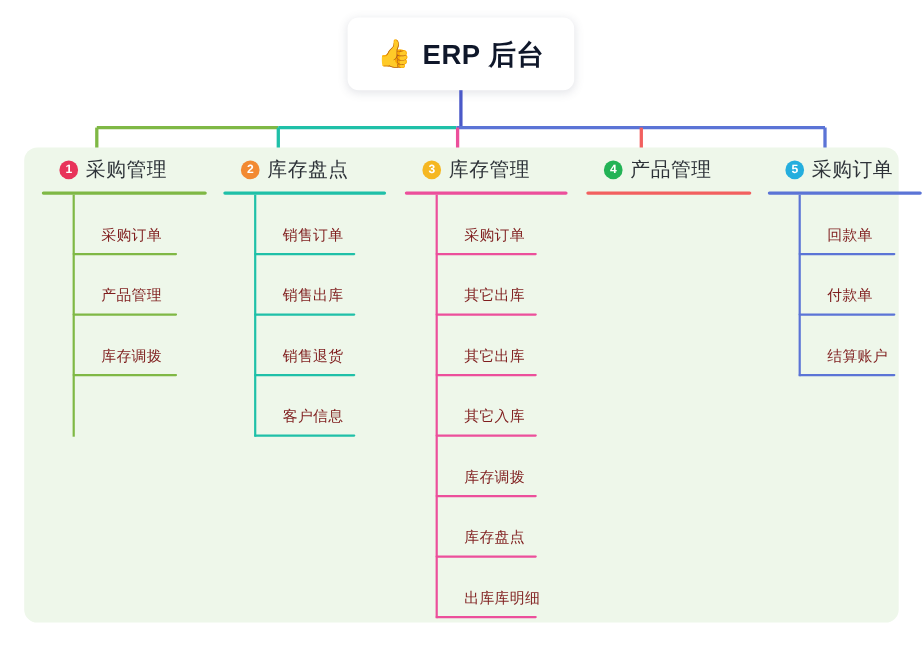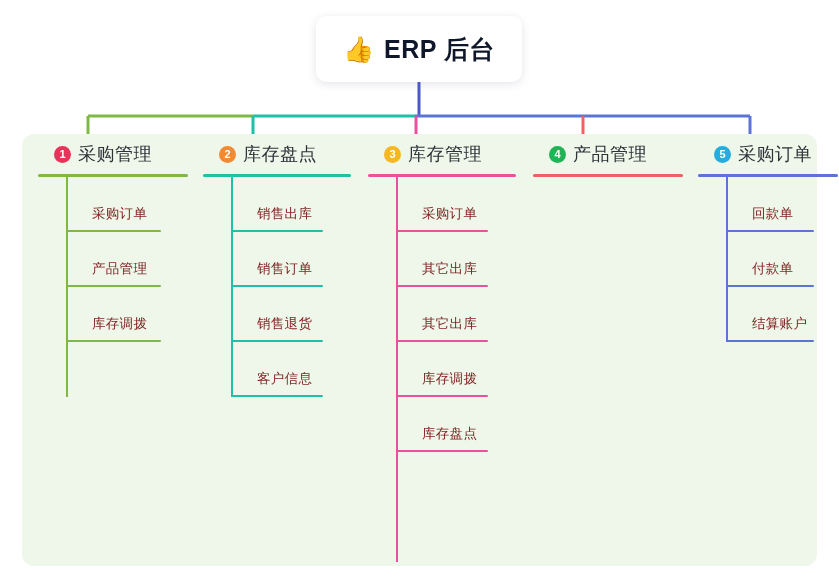--- a/index.html
+++ b/index.html
@@ -190,25 +190,25 @@
       </div>
       <div class="column" style="left: 203px; width: 148px;">
         <div class="col-header">
           <span class="badge" style="background: rgb(242, 138, 50);">2</span>
           <span class="col-title">库存盘点</span>
         </div>
         <div class="col-rule" style="background: rgb(31, 192, 168); width: 148px;"></div>
         <div class="leaf-list">
           <div class="spine" style="background: rgb(31, 192, 168); height: 220px;"></div>
           <div class="leaf">
+            <span class="leaf-text">销售订单</span>
+            <div class="leaf-rule" style="background: rgb(31, 192, 168); width: 92px;"></div>
+          </div>
+          <div class="leaf">
             <span class="leaf-text">销售出库</span>
-            <div class="leaf-rule" style="background: rgb(31, 192, 168); width: 92px;"></div>
-          </div>
-          <div class="leaf">
-            <span class="leaf-text">销售订单</span>
             <div class="leaf-rule" style="background: rgb(31, 192, 168); width: 92px;"></div>
           </div>
           <div class="leaf">
             <span class="leaf-text">销售退货</span>
             <div class="leaf-rule" style="background: rgb(31, 192, 168); width: 92px;"></div>
           </div>
           <div class="leaf">
             <span class="leaf-text">客户信息</span>
             <div class="leaf-rule" style="background: rgb(31, 192, 168); width: 92px;"></div>
           </div>
@@ -228,25 +228,33 @@
           </div>
           <div class="leaf">
             <span class="leaf-text">其它出库</span>
             <div class="leaf-rule" style="background: rgb(236, 79, 155); width: 92px;"></div>
           </div>
           <div class="leaf">
             <span class="leaf-text">其它出库</span>
             <div class="leaf-rule" style="background: rgb(236, 79, 155); width: 92px;"></div>
           </div>
           <div class="leaf">
+            <span class="leaf-text">其它入库</span>
+            <div class="leaf-rule" style="background: rgb(236, 79, 155); width: 92px;"></div>
+          </div>
+          <div class="leaf">
             <span class="leaf-text">库存调拨</span>
             <div class="leaf-rule" style="background: rgb(236, 79, 155); width: 92px;"></div>
           </div>
           <div class="leaf">
             <span class="leaf-text">库存盘点</span>
+            <div class="leaf-rule" style="background: rgb(236, 79, 155); width: 92px;"></div>
+          </div>
+          <div class="leaf">
+            <span class="leaf-text">出库库明细</span>
             <div class="leaf-rule" style="background: rgb(236, 79, 155); width: 92px;"></div>
           </div>
         </div>
       </div>
       <div class="column" style="left: 533px; width: 150px;">
         <div class="col-header">
           <span class="badge" style="background: rgb(35, 179, 86);">4</span>
           <span class="col-title">产品管理</span>
         </div>
         <div class="col-rule" style="background: rgb(242, 96, 95); width: 150px;"></div>

